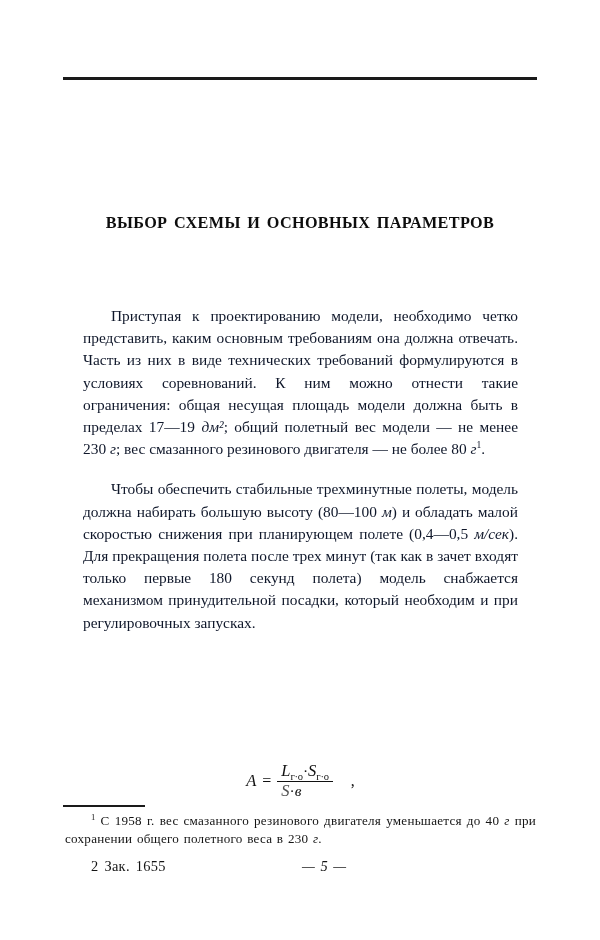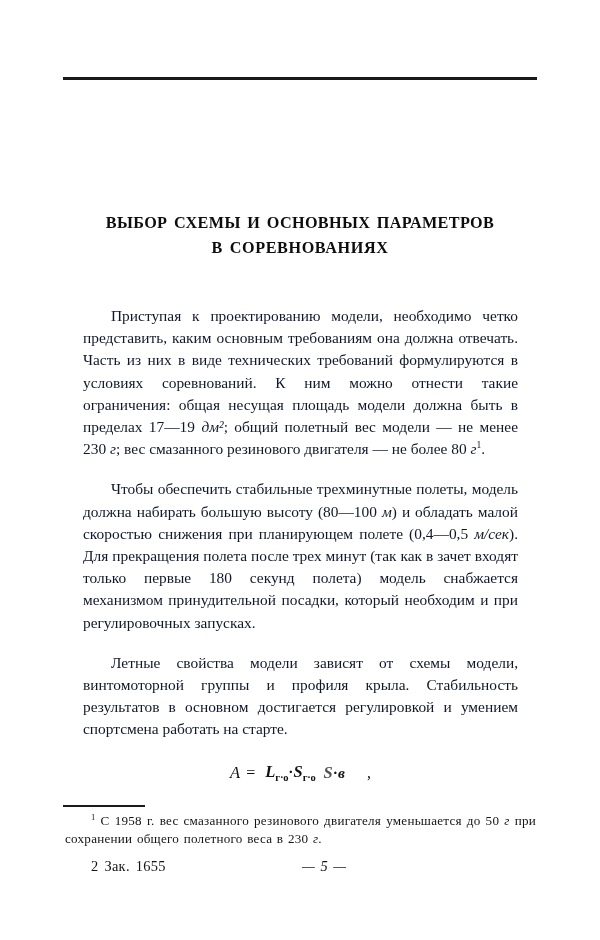--- a/index.html
+++ b/index.html
@@ -97,24 +97,24 @@
   .fvar {
     font-style: italic;
     font-size: 16.5px;
   }
   .feq {
     font-size: 16px;
     padding: 0 2px;
   }
   .frac {
     display: inline-flex;
-    align-items: center;
+    flex-direction: column;
+    align-items: flex-start;
     vertical-align: middle;
     line-height: 1;
-    font-weight: bold;
   }
   .frac .num {
     padding: 0 4px 1px 4px;
     font-size: 15.5px;
     white-space: nowrap;
   }
   .frac .bar {
     width: 100%;
     height: 1.6px;
     background: #111111;
@@ -194,50 +194,48 @@
 </style>
 </head>
 <body>
 
 <div class="page">
 
   <div class="top-rule"></div>
 
   <h1 class="heading">
     <span class="hline l1">ВЫБОР СХЕМЫ И ОСНОВНЫХ ПАРАМЕТРОВ</span>
-    <span class="hline l3">В СОРЕВНОВАНИЯХ</span>
   </h1>
 
   <div class="body-block">
 
     <p class="para"><span>Приступая к проектированию модели, необходимо четко представить, каким основным требованиям она должна отвечать. Часть из них в виде технических требований формулируются в условиях соревнований. К ним можно отнести такие ограничения: общая несущая площадь модели должна быть в пределах 17—19 </span><span class="it">дм²</span><span>; общий полетный вес модели — не менее 230 </span><span class="it">г</span><span>; вес смазанного резинового двигателя — не более 80 </span><span class="it">г</span><sup>1</sup><span>.</span></p>
 
     <p class="para"><span>Чтобы обеспечить стабильные трехминутные полеты, модель должна набирать большую высоту (80—100 </span><span class="it">м</span><span>) и обладать малой скоростью снижения при планирующем полете (0,4—0,5 </span><span class="it">м/сек</span><span>). Для прекращения полета после трех минут (так как в зачет входят только первые 180 секунд полета) модель снабжается механизмом принудительной посадки, который необходим и при регулировочных запусках.</span></p>
 
-    <p class="para">Летные свойства модели зависят от схемы  модели, винтомоторной группы и профиля  крыла. Стабильность результатов в основном достигается регулировкой и умением спортсмена работать на старте.</p>
 
 
 
   </div>
 
   <div class="formula-wrap">
     <span class="formula">
       <span class="fvar">A</span>
       <span class="feq">=</span>
       <span class="frac">
         <span class="num"><span class="fvar">L</span><span class="msub">г·о</span><span>·</span><span class="fvar">S</span><span class="msub">г·о</span></span>
         <span class="bar"></span>
         <span class="den"><span class="fvar faded">S</span><span>·</span><span class="it">в</span></span>
       </span>
       <span class="fcomma">,</span>
     </span>
   </div>
 
   <div class="fn-rule"></div>
 
-  <div class="footnote"><span class="fn-indent"></span><sup>1</sup><span> С 1958 г. вес смазанного резинового двигателя уменьшается до 50 </span><span class="it">г</span><span> при сохранении общего полетного веса в 230 </span><span class="it">г</span><span>.</span></div>
+  <div class="footnote"><span class="fn-indent"></span><sup>1</sup><span> С 1958 г. вес смазанного резинового двигателя уменьшается до 40 </span><span class="it">г</span><span> при сохранении общего полетного веса в 230 </span><span class="it">г</span><span>.</span></div>
 
   <div class="footer">
     <span class="sig">2 Зак. 1655</span>
     <span class="pageno">— 5 —</span>
   </div>
 
 </div>
 
 </body></html>

